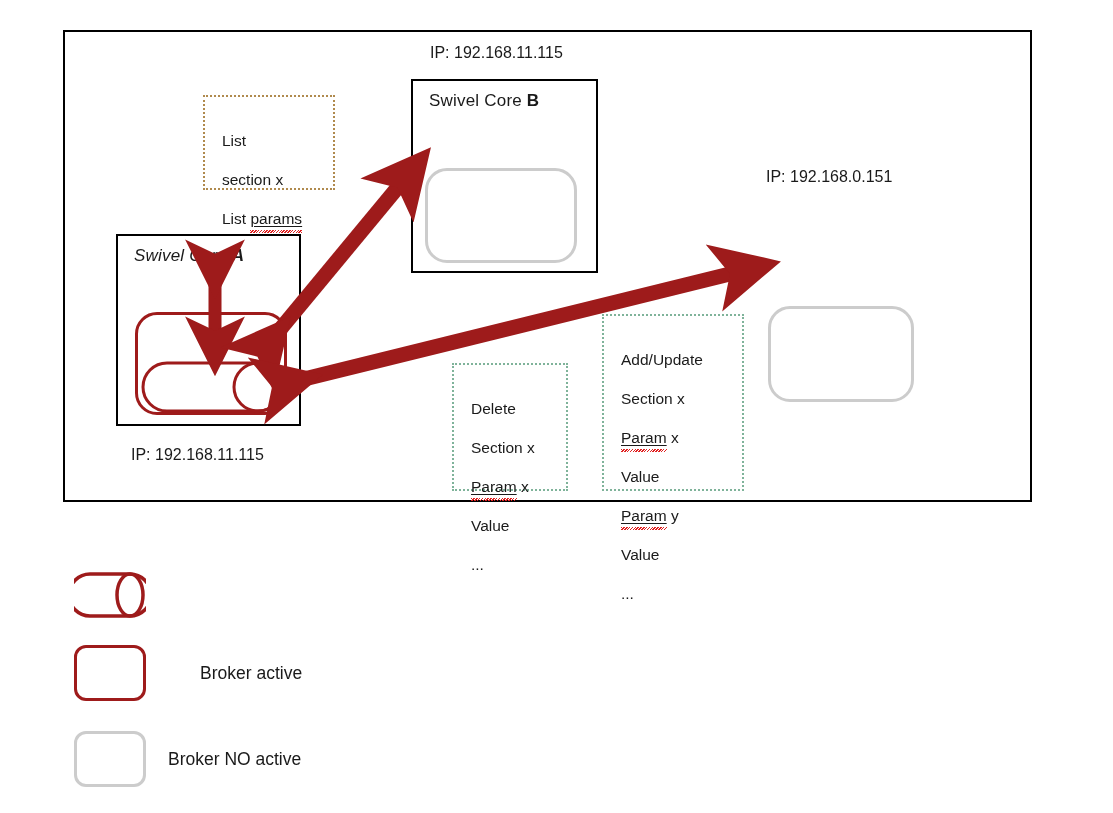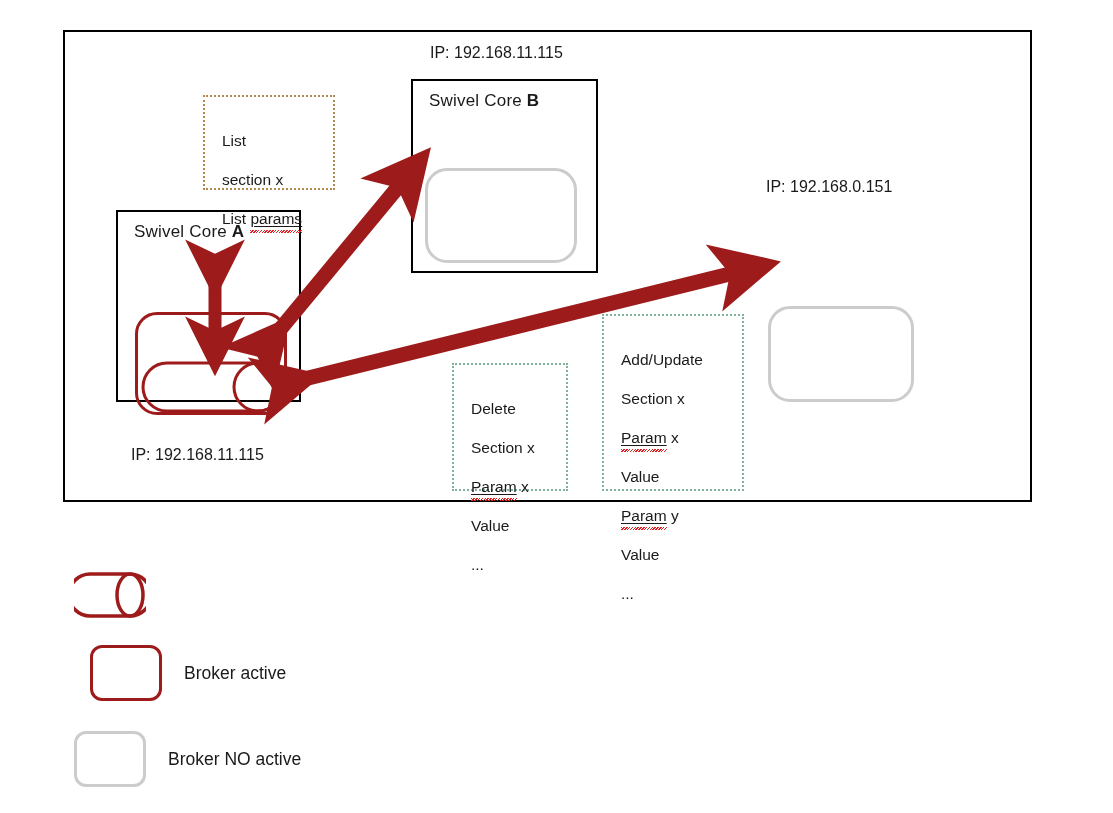--- a/index.html
+++ b/index.html
@@ -44,38 +44,38 @@
   }
   .core-title {
     position: absolute;
     font-size: 17px;
     letter-spacing: .2px;
     color: #1a1a1a;
     white-space: nowrap;
   }
   .core-title b { font-weight: bold; }
 
-  #core-a { left: 116px; top: 210px; width: 185px; height: 192px; }
+  #core-a { left: 116px; top: 234px; width: 185px; height: 192px; font-style: italic; }
   #core-b { left: 411px; top: 79px;  width: 187px; height: 194px; }
   #core-c { left: 750px; top: 224px; width: 185px; height: 194px; }
 
   #core-a .core-title { left: 16px; top: 10px; }
   #core-b .core-title { left: 16px; top: 10px; }
   #core-c .core-title { left: 16px; top: 10px; }
 
   
   .ip-label {
     position: absolute;
     font-size: 16px;
     color: #1a1a1a;
     white-space: nowrap;
   }
   #ip-a { left: 131px; top: 446px; }
   #ip-b { left: 430px; top: 44px;  }
-  #ip-c { left: 766px; top: 178px; }
+  #ip-c { left: 766px; top: 168px; }
 
   
   .broker-inactive {
     position: absolute;
     border: 3px solid #cccccc;
     border-radius: 22px;
     box-sizing: border-box;
     background: transparent;
   }
   #broker-b { left: 425px; top: 168px; width: 152px; height: 95px; }
@@ -153,21 +153,21 @@
     position: absolute;
     display: flex;
     align-items: center;
   }
   .legend-label {
     font-size: 17.5px;
     color: #1a1a1a;
     white-space: nowrap;
   }
   #legend-topic { left: 74px; top: 570px; }
-  #legend-active { left: 90px; top: 645px; }
+  #legend-active { left: 74px; top: 645px; gap: 32px; }
   #legend-inactive { left: 74px; top: 731px; }
 
   #legend-topic .legend-label   { margin-left: 24px; }
   #legend-active .legend-label  { margin-left: 22px; }
   #legend-inactive .legend-label{ margin-left: 22px; }
 
   .legend-swatch-active {
     width: 72px; height: 56px;
     border: 3px solid #9e1b1b;
     border-radius: 12px;

